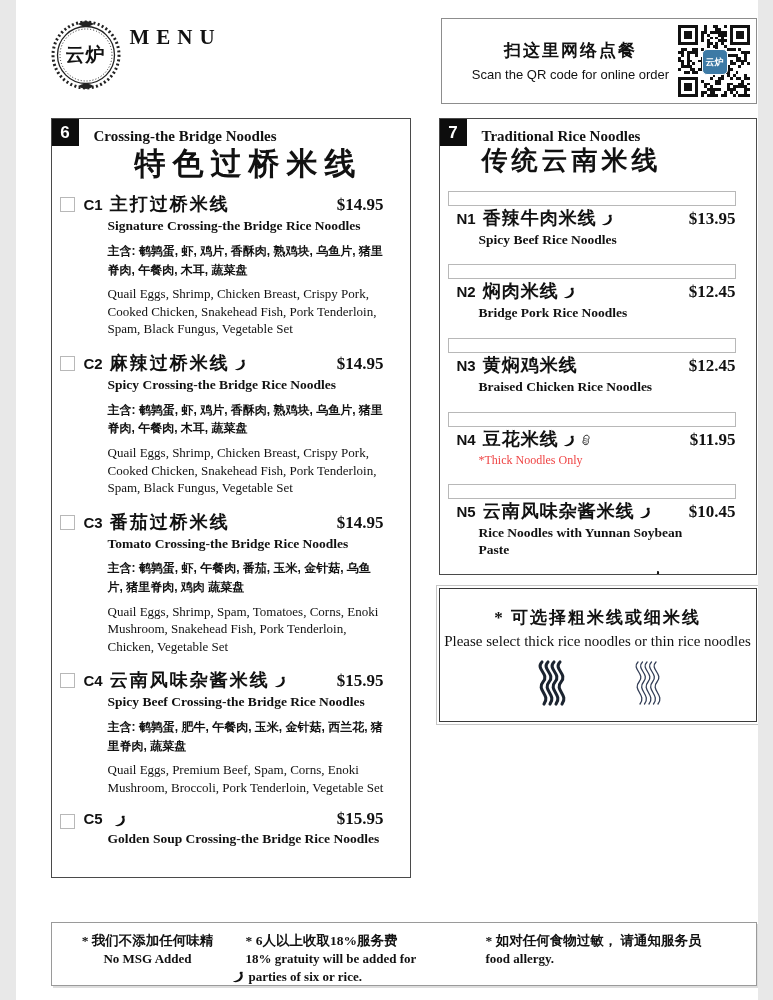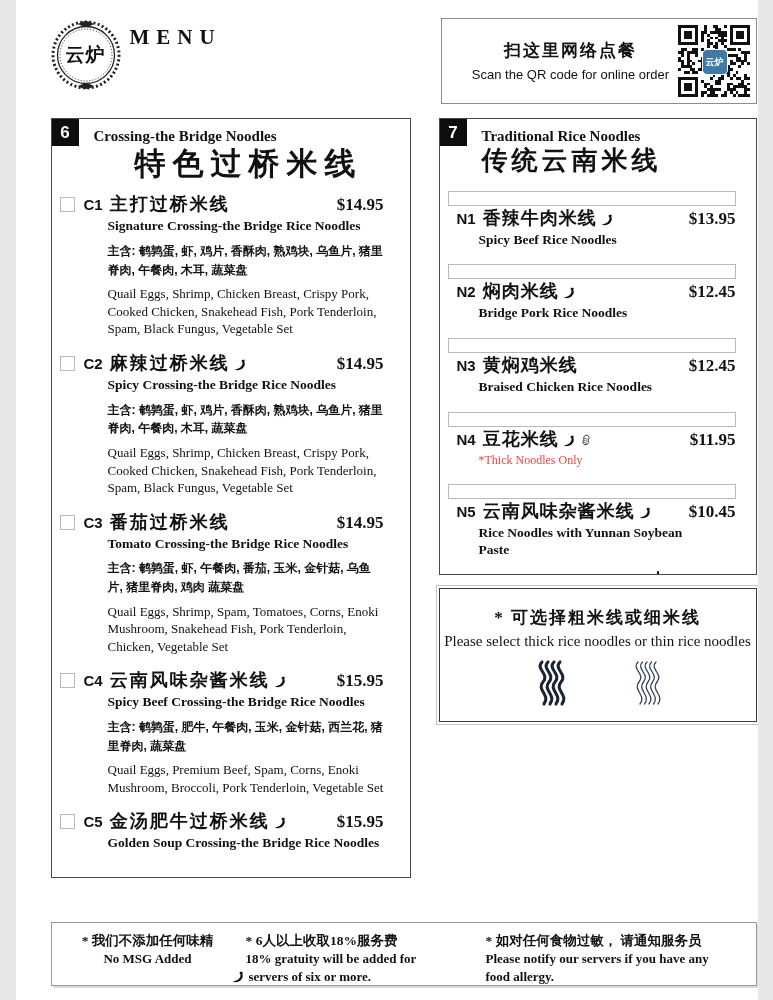--- a/index.html
+++ b/index.html
@@ -377,21 +377,20 @@
       <div class="desc-en">Quail Eggs, Premium Beef, Spam, Corns, Enoki Mushroom, Broccoli, Pork Tenderloin, Vegetable Set</div>
 
     </div>
   </div>
 
   <div class="item">
     <span class="cb"></span>
     <div class="item-main">
       <div class="line1">
         <span class="code">C5</span>
-        <span class="name-zh">金汤肥牛过桥米线</span>
         <span class="icons">
                 <svg viewBox="0 0 16 16" width="13" height="14">
                   <path d="M12.1 1.1c.9.3 1.4 1.3 1 2.2-.1.3-.3.6-.6.8 1.7 2.7.5 6.6-2.9 8.8-2.8 1.8-6.4 1.9-8.6.3 3.6-.2 6.9-1.7 8.5-4.3.9-1.4 1.2-2.9.8-4.3-.6-.2-1-.8-1-1.4 0-.9.8-1.6 1.7-1.6.4 0 .8.2 1.1.5z" fill="#111"></path>
                 </svg>
               </span>
         <span class="price">$15.95</span>
       </div>
       <div class="name-en">Golden Soup Crossing-the Bridge Rice Noodles</div>
 
     </div>
@@ -559,22 +558,21 @@
       <div class="f-zh">* 我们不添加任何味精</div>
       <div class="f-en">No MSG Added</div>
     </div>
     <div class="fn fn2">
       <div class="f-zh">* 6人以上收取18%服务费</div>
       <div class="f-en">18% gratuity will be added for</div>
       <div class="f-line">
         <svg class="f-chili" width="13" height="14" viewBox="0 0 16 16">
           <path fill="#111" d="M12.1 1.1c.9.3 1.4 1.3 1 2.2-.1.3-.3.6-.6.8 1.7 2.7.5 6.6-2.9 8.8-2.8 1.8-6.4 1.9-8.6.3 3.6-.2 6.9-1.7 8.5-4.3.9-1.4 1.2-2.9.8-4.3-.6-.2-1-.8-1-1.4 0-.9.8-1.6 1.7-1.6.4 0 .8.2 1.1.5z"></path>
         </svg>
-        <span class="f-en">servers of six or more.</span>
+        <span class="f-en">parties of six or rice.</span>
       </div>
     </div>
     <div class="fn fn3">
       <div class="f-zh">* 如对任何食物过敏， 请通知服务员</div>
-      <div class="f-en">Please notify our servers if you have any</div>
       <div class="f-en">food allergy.</div>
     </div>
   </footer>
 </div>
 
 </body></html>

